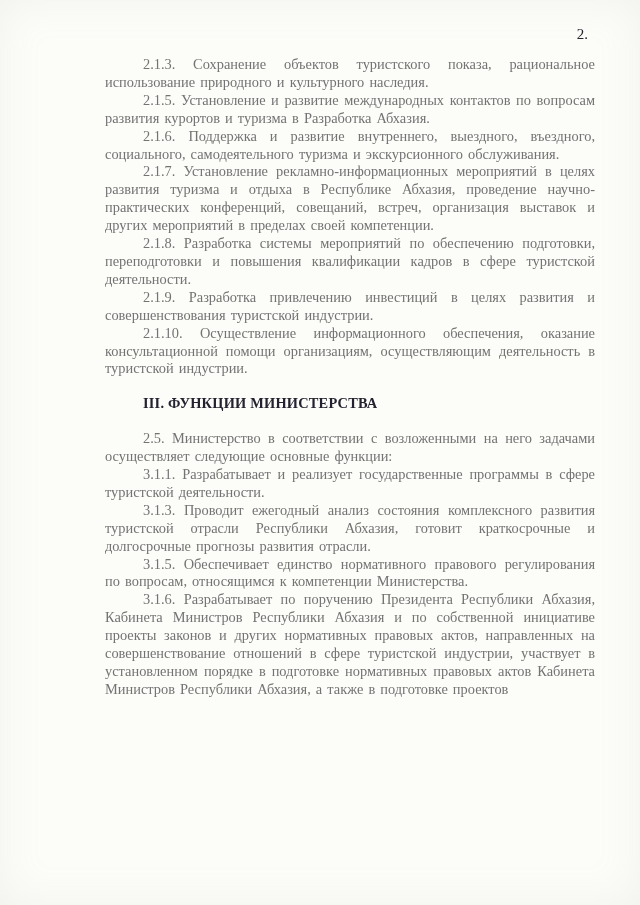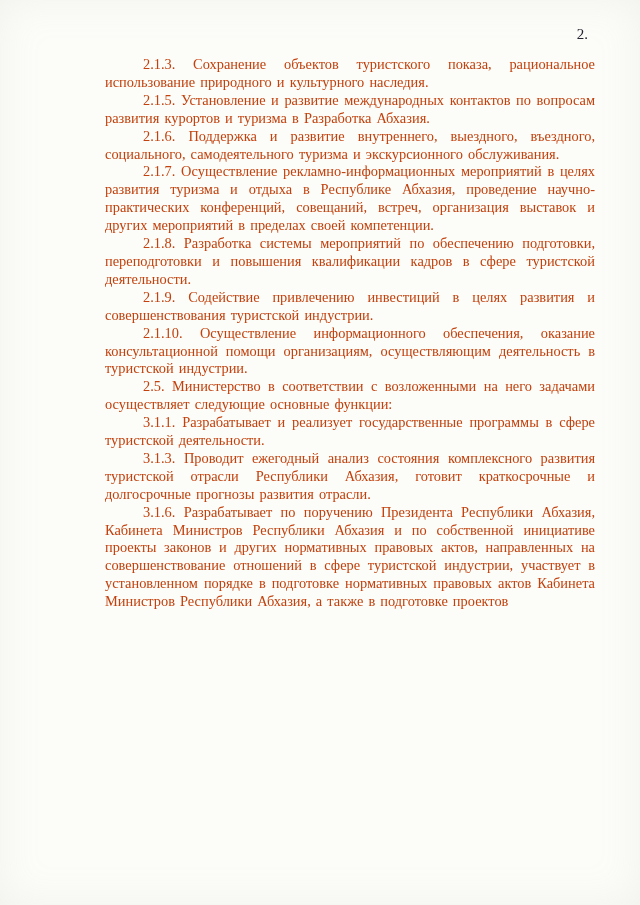--- a/index.html
+++ b/index.html
@@ -33,21 +33,21 @@
     top: 56px;
     left: 105px;
     width: 490px;
   }
 
   .doc-paragraph {
     text-align: justify;
     text-indent: 38px;
     font-size: 14.4px;
     line-height: 17.9px;
-    color: #c2410c;
+    color: #737373;
     word-spacing: 1.5px;
   }
 
   .doc-heading {
     font-size: 14.4px;
     line-height: 17.9px;
     font-weight: bold;
     color: #23232f;
     text-indent: 38px;
     margin: 17px 0 17px 0;
@@ -56,22 +56,24 @@
 </style>
 </head>
 <body>
 
 <div class="page">
   <div class="page-number">2.</div>
   <div class="content" id="content">
       <p class="doc-paragraph">2.1.3. Сохранение объектов туристского показа, рациональное использование природного и культурного наследия.</p>
       <p class="doc-paragraph">2.1.5. Установление и развитие международных контактов по вопросам развития курортов и туризма в Разработка Абхазия.</p>
       <p class="doc-paragraph">2.1.6. Поддержка и развитие внутреннего, выездного, въездного, социального, самодеятельного туризма  и экскурсионного обслуживания.</p>
-      <p class="doc-paragraph">2.1.7. Осуществление рекламно-информационных мероприятий в целях развития туризма и отдыха в Республике Абхазия, проведение научно-практических конференций, совещаний, встреч, организация выставок и других мероприятий в пределах своей компетенции.</p>
+      <p class="doc-paragraph">2.1.7. Установление рекламно-информационных мероприятий в целях развития туризма и отдыха в Республике Абхазия, проведение научно-практических конференций, совещаний, встреч, организация выставок и других мероприятий в пределах своей компетенции.</p>
       <p class="doc-paragraph">2.1.8. Разработка системы мероприятий по обеспечению подготовки, переподготовки и повышения квалификации кадров в сфере туристской деятельности.</p>
-      <p class="doc-paragraph">2.1.9. Содействие привлечению инвестиций в целях развития и совершенствования туристской индустрии.</p>
+      <p class="doc-paragraph">2.1.9. Разработка привлечению инвестиций в целях развития и совершенствования туристской индустрии.</p>
       <p class="doc-paragraph">2.1.10. Осуществление информационного обеспечения, оказание консультационной помощи организациям, осуществляющим деятельность в туристской индустрии.</p>
+      <h2 class="doc-heading">III. ФУНКЦИИ МИНИСТЕРСТВА</h2>
       <p class="doc-paragraph">2.5. Министерство в соответствии с возложенными на него задачами осуществляет следующие основные функции:</p>
       <p class="doc-paragraph">3.1.1. Разрабатывает и реализует государственные программы в сфере туристской деятельности.</p>
       <p class="doc-paragraph">3.1.3. Проводит ежегодный анализ состояния комплексного развития туристской отрасли Республики Абхазия, готовит краткосрочные и долгосрочные прогнозы развития отрасли.</p>
+      <p class="doc-paragraph">3.1.5. Обеспечивает единство нормативного правового регулирования по вопросам, относящимся к компетенции Министерства.</p>
       <p class="doc-paragraph">3.1.6. Разрабатывает по поручению Президента Республики Абхазия, Кабинета Министров Республики Абхазия и по собственной инициативе проекты законов и других нормативных правовых актов, направленных на совершенствование отношений в сфере туристской индустрии, участвует в установленном порядке в подготовке нормативных правовых актов Кабинета Министров Республики Абхазия, а также в подготовке проектов</p>
     </div>
 </div>
 
 </body></html>

